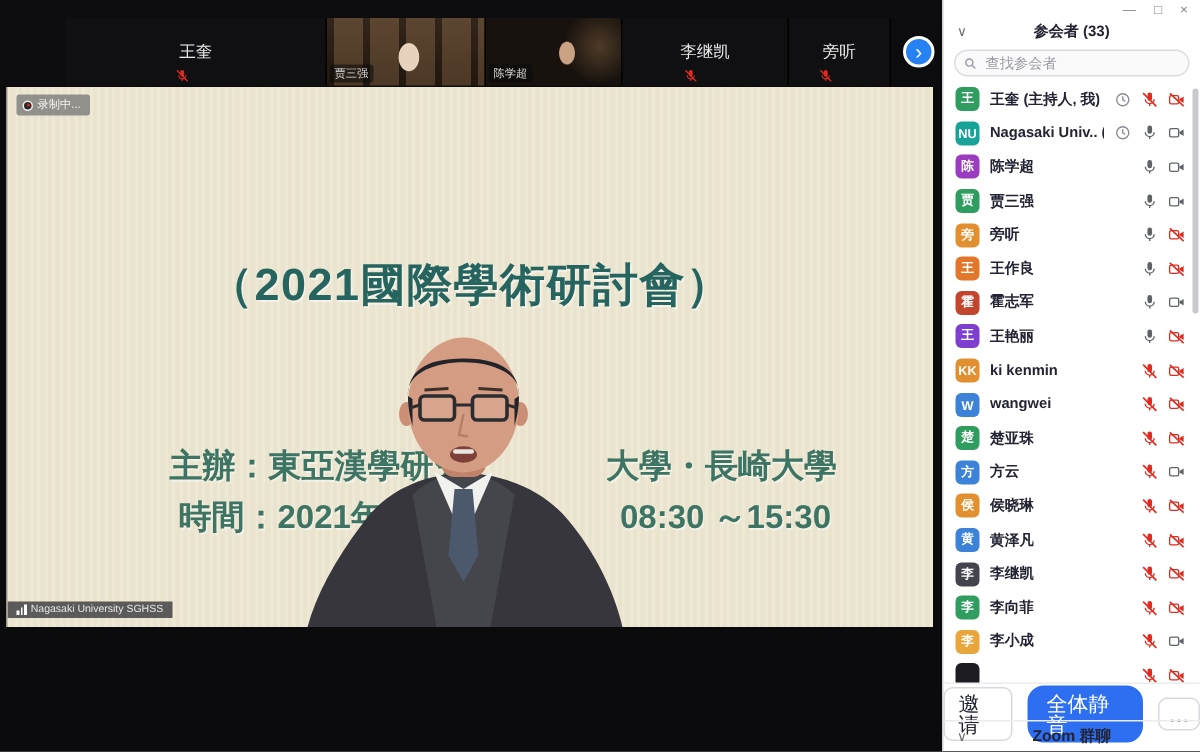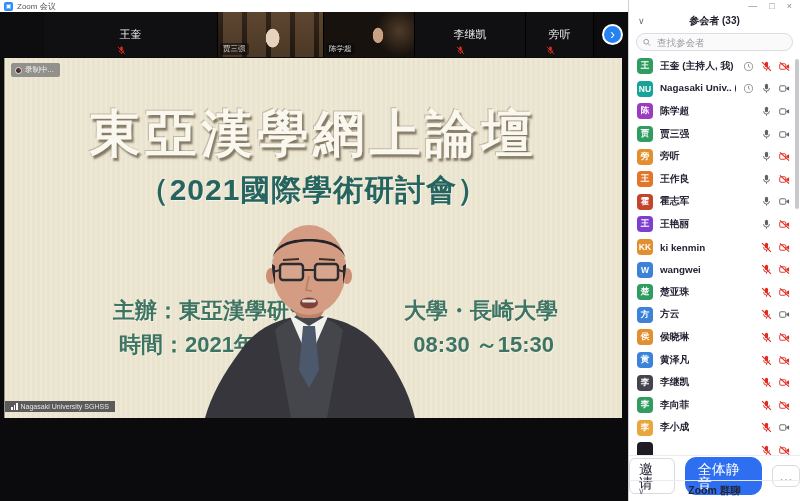--- a/index.html
+++ b/index.html
@@ -97,24 +97,20 @@
   .btn-more{background:#fff;border:1px solid #d9d9de;color:#555;padding:3px 6px;}
   .chatbar{height:20px;display:flex;align-items:center;position:relative;border-top:1px solid #ececf0;}
   .chatbar .chev{position:absolute;left:9px;color:#6b6b74;font-size:9px;cursor:pointer;}
   .chatbar .cb-title{flex:1;text-align:center;font-size:10.5px;font-weight:bold;color:#232333;}
 </style>
 </head>
 <body>
 
 <div class="app">
 
-  <div class="titlebar">
-    <span class="zoom-ico">▣</span>
-    <span class="ttl">Zoom 会议</span>
-  </div>
 
   <div class="strip">
     <div id="tiles-holder" style="display:flex;">
   <div class="tile t-black" style="width: 173px;">
           <span class="tname-center">王奎</span>
           <svg class="icon12 ic-off tmute" viewBox="0 0 12 12" style="width: 9px; height: 9px;">
     <rect x="4.3" y="0.8" width="3.4" height="6" rx="1.7" fill="currentColor"></rect>
     <path d="M2.8 5.6a3.2 3.2 0 0 0 6.4 0" fill="none" stroke="currentColor" stroke-width="1"></path>
     <line x1="6" y1="8.8" x2="6" y2="10.6" stroke="currentColor" stroke-width="1"></line>
     <line class="slash" x1="1.2" y1="1.2" x2="10.8" y2="10.8" stroke="currentColor" stroke-width="1.2"></line>
@@ -149,21 +145,20 @@
   </svg>
         </div>
 </div>
     <div class="strip-next">›</div>
   </div>
 
   <div class="stage">
     <div class="slide">
       <div class="slide-texture"></div>
 
-      <div class="slide-title">東亞漢學網上論壇</div>
       <div class="slide-sub">（2021國際學術研討會）</div>
 
       <div class="slide-line l1l">主辦：東亞漢學研究</div>
       <div class="slide-line l1r">大學・長崎大學</div>
       <div class="slide-line l2l">時間：2021年1月9日</div>
       <div class="slide-line l2r">08:30 ～15:30</div>
 
       <svg class="speaker" viewBox="0 0 252 200">
         <path d="M126 97 C94 99 72 112 58 132 C40 156 28 178 22 200 L232 200 C226 174 212 148 196 129 C182 112 160 99 126 97 Z" fill="#36363c"></path>
         <path d="M126 97 C110 99 100 104 92 112 L108 200 L144 200 L160 112 C152 104 142 99 126 97 Z" fill="#45454c"></path>

